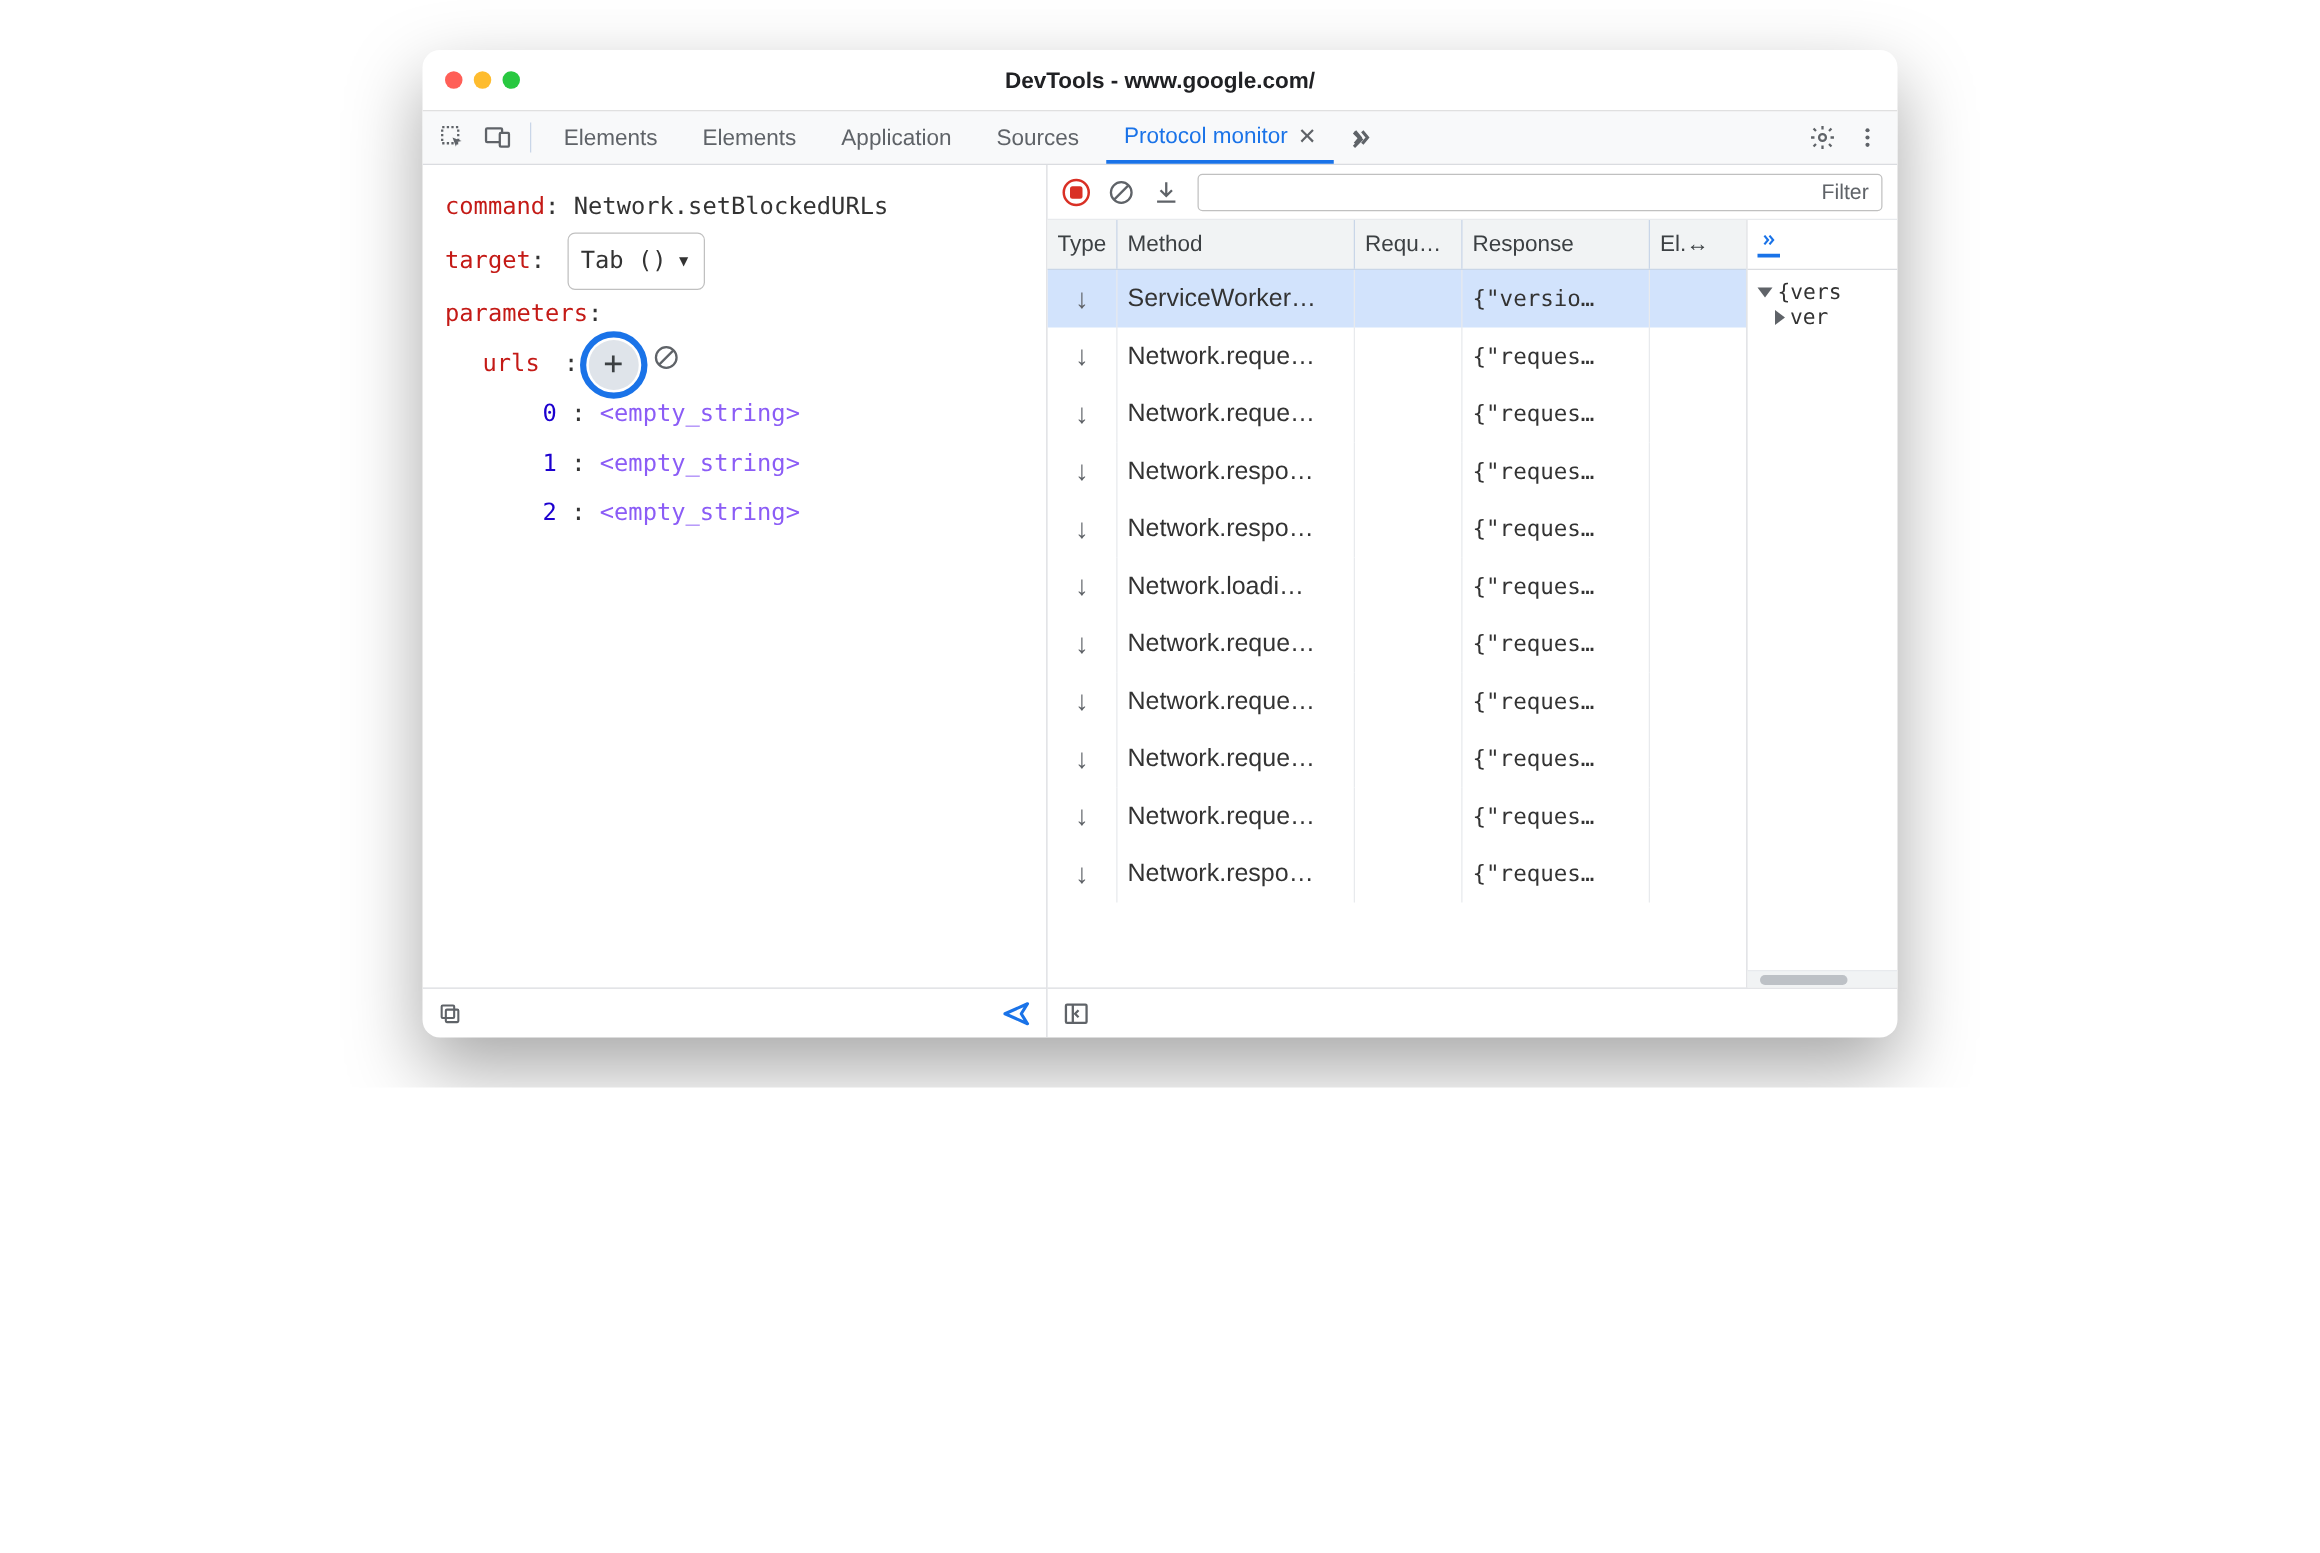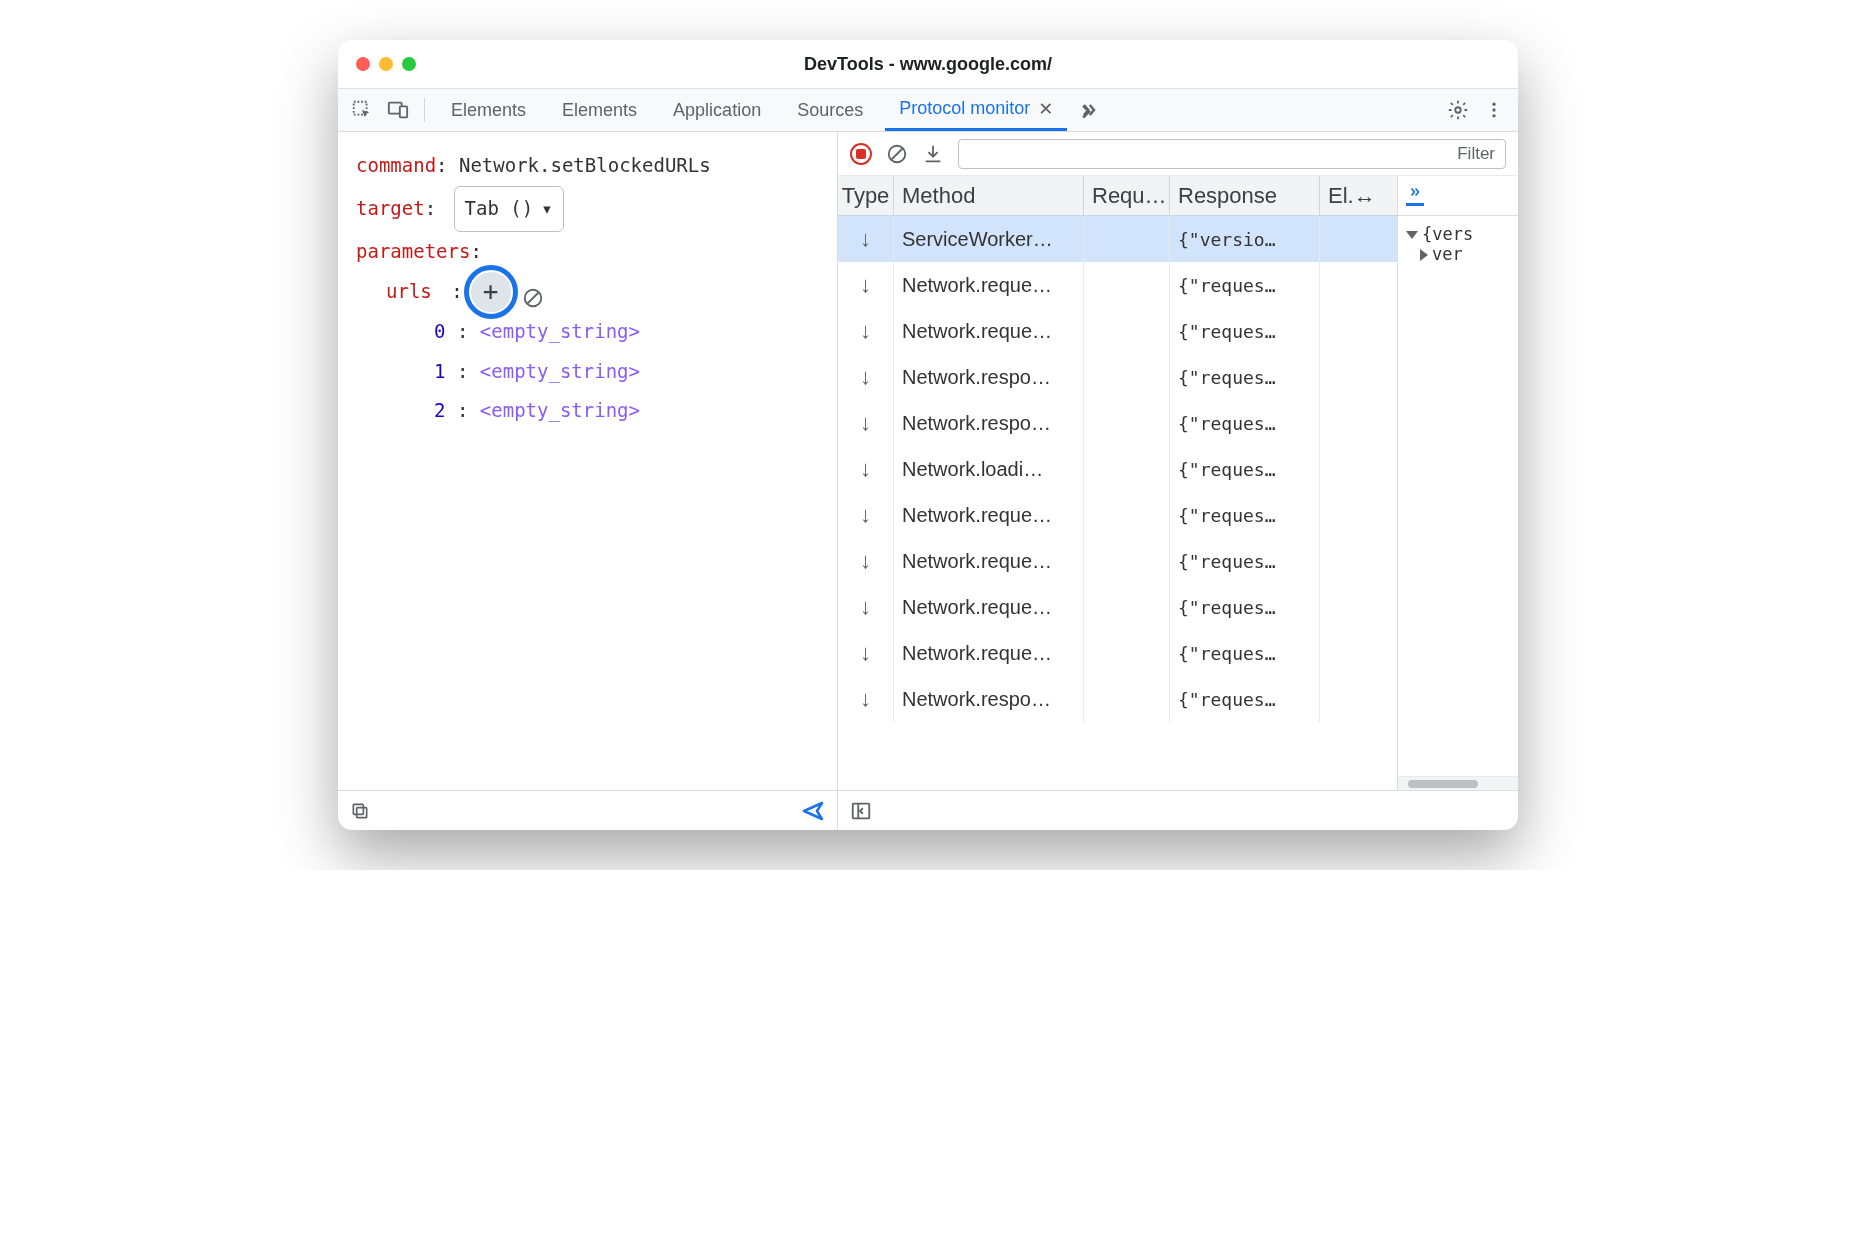--- a/index.html
+++ b/index.html
@@ -68,21 +68,21 @@
 .editor .idx { color: #1c00cf; }
 .editor .empty { color: #8b5cf6; }
 .select-wrap {
   display: inline-flex; align-items: center;
   border: 1px solid #c0c0c0; border-radius: 6px;
   padding: 2px 10px; margin-left: 6px;
 }
 .select-wrap .caret { margin-left: 8px; }
 .indent1 { padding-left: 30px; }
 .indent2 { padding-left: 78px; }
-.urls-row { display: flex; align-items: flex-end; gap: 8px; }
+.urls-row { display: flex; align-items: flex-start; gap: 8px; }
 .add-btn {
   width: 40px; height: 40px; border-radius: 50%;
   background: #dfe4ea; display: flex; align-items: center; justify-content: center;
   font-size: 26px; color: #3c4043;
   outline: 5px solid #1a73e8; outline-offset: 2px;
 }
 .clear-btn { width: 28px; height: 28px; color: #5f6368; display: flex; align-items: center; justify-content: center; }
 .left-footer {
   height: 40px; border-top: 1px solid #dadce0;
   display: flex; align-items: center; justify-content: space-between;
@@ -97,21 +97,21 @@
 .rec .sq { width: 10px; height: 10px; background: #d93025; border-radius: 2px; }
 .tool-icon { color: #5f6368; }
 .filter {
   flex: 1; height: 30px; border: 1px solid #c0c0c0; border-radius: 4px;
   padding: 0 10px; font-size: 17px; color: #5f6368; display: flex; align-items: center; justify-content: flex-end;
 }
 .split { flex: 1; display: flex; min-height: 0; }
 .grid { flex: 1; min-width: 0; display: flex; flex-direction: column; border-right: 1px solid #dadce0; }
 .grid-header {
   display: flex; height: 40px; border-bottom: 1px solid #c9d6e8;
-  font-size: 22px; color: #3c4043; background: #f1f3f4;
+  font-size: 18px; color: #3c4043; background: #f1f3f4;
 }
 .grid-header .cell { display: flex; align-items: center; padding: 0 8px; border-right: 1px solid #c9d6e8; overflow: hidden; white-space: nowrap; text-overflow: ellipsis; }
 .col-type { width: 56px; justify-content: center; }
 .col-method { width: 190px; }
 .col-req { width: 86px; }
 .col-resp { width: 150px; }
 .col-el { flex: 1; min-width: 56px; }
 .grid-body { flex: 1; overflow: hidden; }
 .row { display: flex; height: 46px; align-items: center; }
 .row.selected { background: #d2e3fc; }

